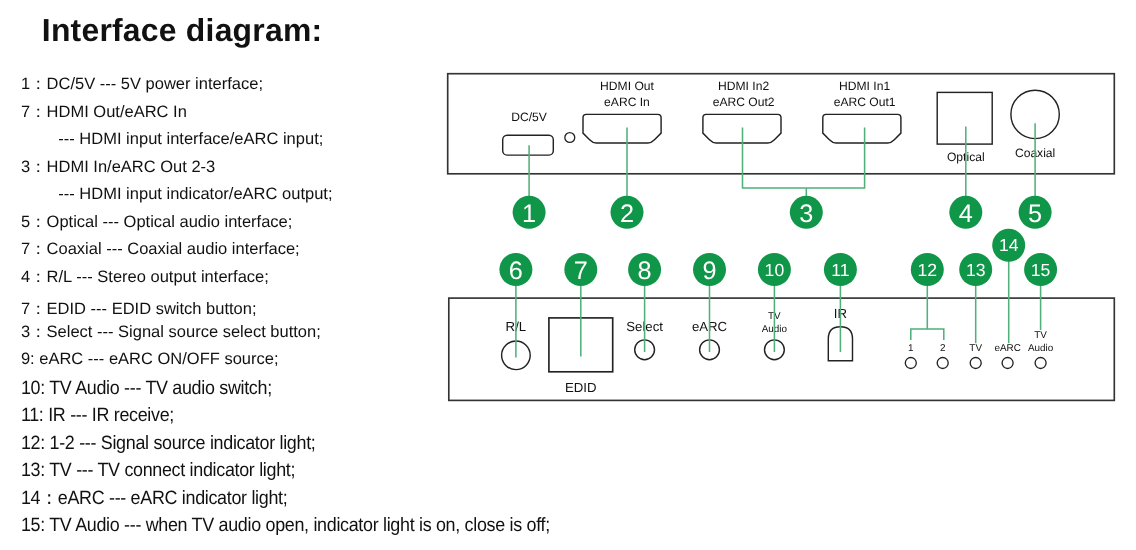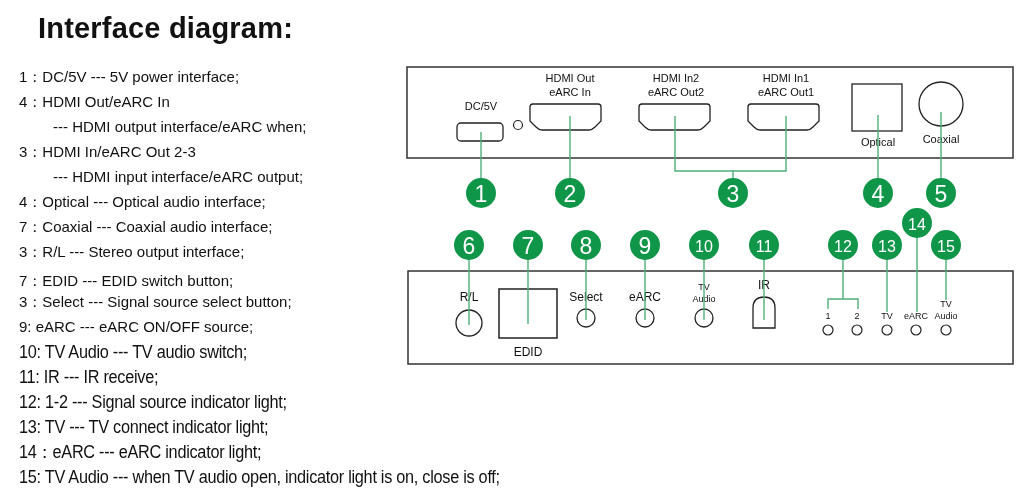--- a/index.html
+++ b/index.html
@@ -13,27 +13,27 @@
   .lbl { font-family:"Liberation Sans", sans-serif; fill:#111; }
   .badge-text { font-family:"Liberation Sans", sans-serif; fill:#ffffff; text-anchor:middle; dominant-baseline:central; }
 </style>
 </head>
 <body>
 
 <div class="title">Interface diagram:</div>
 
 <div class="legend">
   <div class="line" style="top:0px">1：DC/5V --- 5V power interface;</div>
-  <div class="line" style="top:25px">4：HDMI Out/eARC In</div>
-  <div class="line cont" style="top:50px">--- HDMI output interface/eARC when;</div>
+  <div class="line" style="top:25px">7：HDMI Out/eARC In</div>
+  <div class="line cont" style="top:50px">--- HDMI input interface/eARC input;</div>
   <div class="line" style="top:75px">3：HDMI In/eARC Out 2-3</div>
-  <div class="line cont" style="top:100px">--- HDMI input interface/eARC output;</div>
-  <div class="line" style="top:125px">4：Optical --- Optical audio interface;</div>
+  <div class="line cont" style="top:100px">--- HDMI input indicator/eARC output;</div>
+  <div class="line" style="top:125px">5：Optical --- Optical audio interface;</div>
   <div class="line" style="top:150px">7：Coaxial --- Coaxial audio interface;</div>
-  <div class="line" style="top:175px">3：R/L --- Stereo output interface;</div>
+  <div class="line" style="top:175px">4：R/L --- Stereo output interface;</div>
   <div class="line" style="top:204px">7：EDID --- EDID switch button;</div>
   <div class="line" style="top:225px">3：Select --- Signal source select button;</div>
   <div class="line" style="top:250px">9:  eARC --- eARC ON/OFF source;</div>
   <div class="line narrow" style="top:275px">10:  TV Audio --- TV audio switch;</div>
   <div class="line narrow" style="top:300px">11:  IR --- IR receive;</div>
   <div class="line narrow" style="top:325px">12:  1-2 --- Signal source indicator light;</div>
   <div class="line narrow" style="top:350px">13:  TV --- TV connect indicator light;</div>
   <div class="line narrow" style="top:375px">14：eARC --- eARC indicator light;</div>
   <div class="line narrow" style="top:400px">15:  TV Audio --- when TV audio open, indicator light is on, close is off;</div>
 </div>

